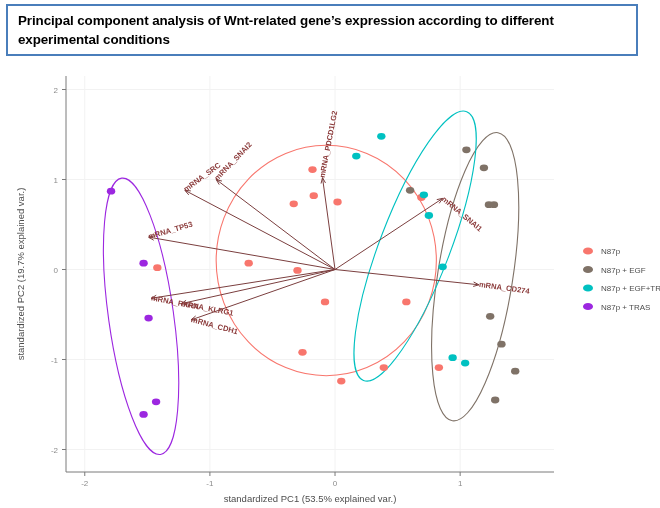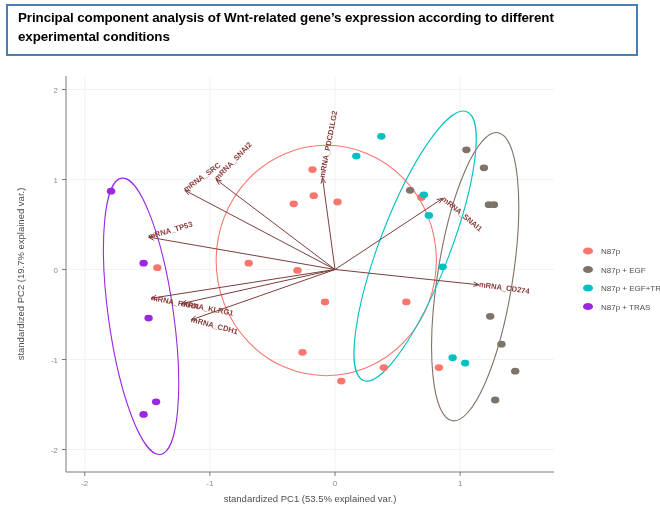--- a/index.html
+++ b/index.html
@@ -4,21 +4,21 @@
 <style>
   html,body{margin:0;padding:0;}
   body{
     width:660px;height:508px;background:#ffffff;
     font-family:"Liberation Sans", sans-serif;
     overflow:hidden;position:relative;
   }
   #title-box{
     position:absolute;left:6px;top:4px;width:632px;height:52px;
     border:2px solid #4A7EBB;background:#ffffff;box-sizing:border-box;
-    display:flex;padding:2px 10px;
+    display:flex;align-items:center;padding:12px 10px;
   }
   #title-text{
     font-size:13.4px;font-weight:bold;color:#000000;line-height:1.45;
     letter-spacing:-0.1px;
   }
   #figure{position:absolute;left:0;top:60px;width:660px;height:448px;}
   svg{display:block;}
   .axis-title{font-size:9.5px;fill:#4d4d4d;font-family:"Liberation Sans",sans-serif;}
   .tick-label{font-size:8px;fill:#8c8c8c;font-family:"Liberation Sans",sans-serif;}
   .gene-label{font-size:7.6px;font-family:"Liberation Sans",sans-serif;fill:#8B3A3A;font-weight:bold;}

